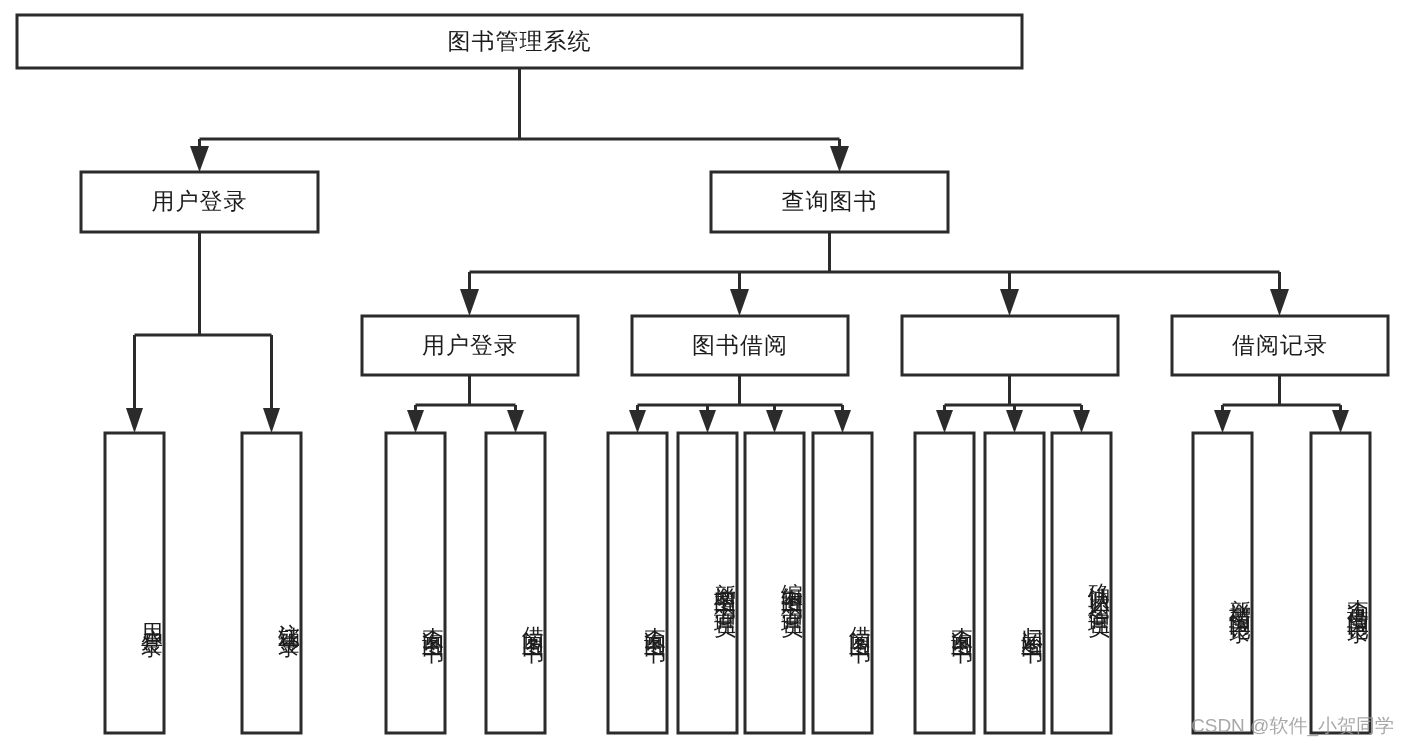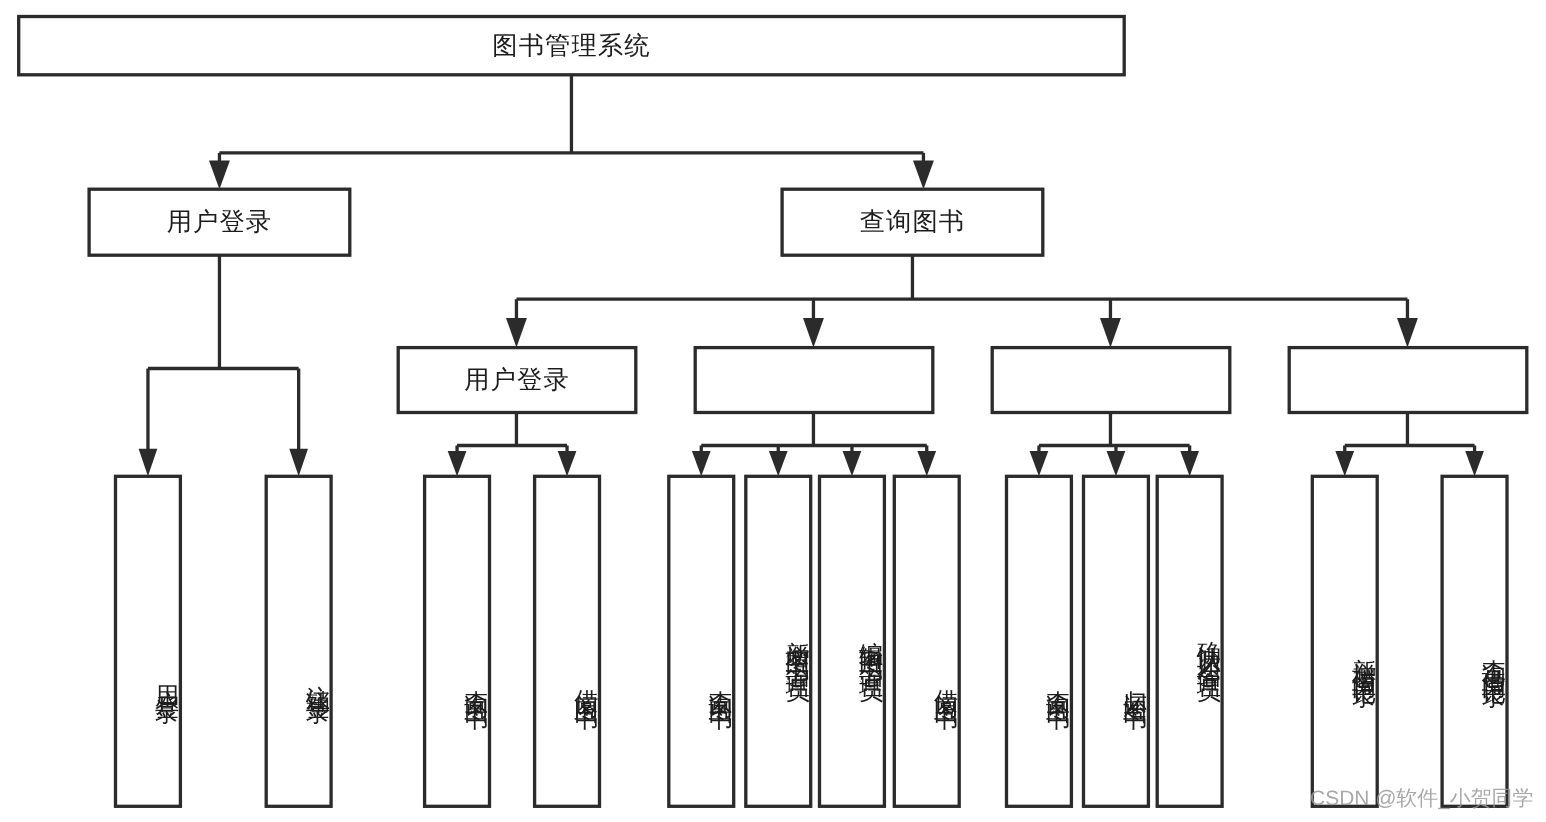--- a/index.html
+++ b/index.html
@@ -181,20 +181,22 @@
     <rect class="node-rect" x="1193" y="433" width="59" height="300"></rect>
     <rect class="node-rect" x="1311" y="433" width="59" height="300"></rect>
   </svg>
 
   <div class="node-label horizontal" style="left:17px; top:15px; width:1005px; height:53px;">图书管理系统</div>
 
   <div class="node-label horizontal" style="left:81px; top:172px; width:237px; height:60px;">用户登录</div>
   <div class="node-label horizontal" style="left:711px; top:172px; width:237px; height:60px;">查询图书</div>
 
   <div class="node-label horizontal" style="left:362px; top:316px; width:216px; height:59px;">用户登录</div>
+  <div class="node-label horizontal" style="left:632px; top:316px; width:216px; height:59px;">图书借阅</div>
+  <div class="node-label horizontal" style="left:1172px; top:316px; width:216px; height:59px;">借阅记录</div>
 
   <div class="node-label vertical" style="left:105px; top:492px; width:59px; height:241px;">用户登录</div>
   <div class="node-label vertical" style="left:242px; top:492px; width:59px; height:241px;">注销登录</div>
   <div class="node-label vertical" style="left:386px; top:500px; width:59px; height:233px;">查询图书</div>
   <div class="node-label vertical" style="left:486px; top:500px; width:59px; height:233px;">借阅图书</div>
   <div class="node-label vertical" style="left:608px; top:500px; width:59px; height:233px;">查询图书</div>
   <div class="node-label vertical" style="left:678px; top:437px; width:59px; height:296px;">新增图书（管理员）</div>
   <div class="node-label vertical" style="left:745px; top:437px; width:59px; height:296px;">编辑图书（管理员）</div>
   <div class="node-label vertical" style="left:813px; top:500px; width:59px; height:233px;">借阅图书</div>
   <div class="node-label vertical" style="left:915px; top:500px; width:59px; height:233px;">查询图书</div>

